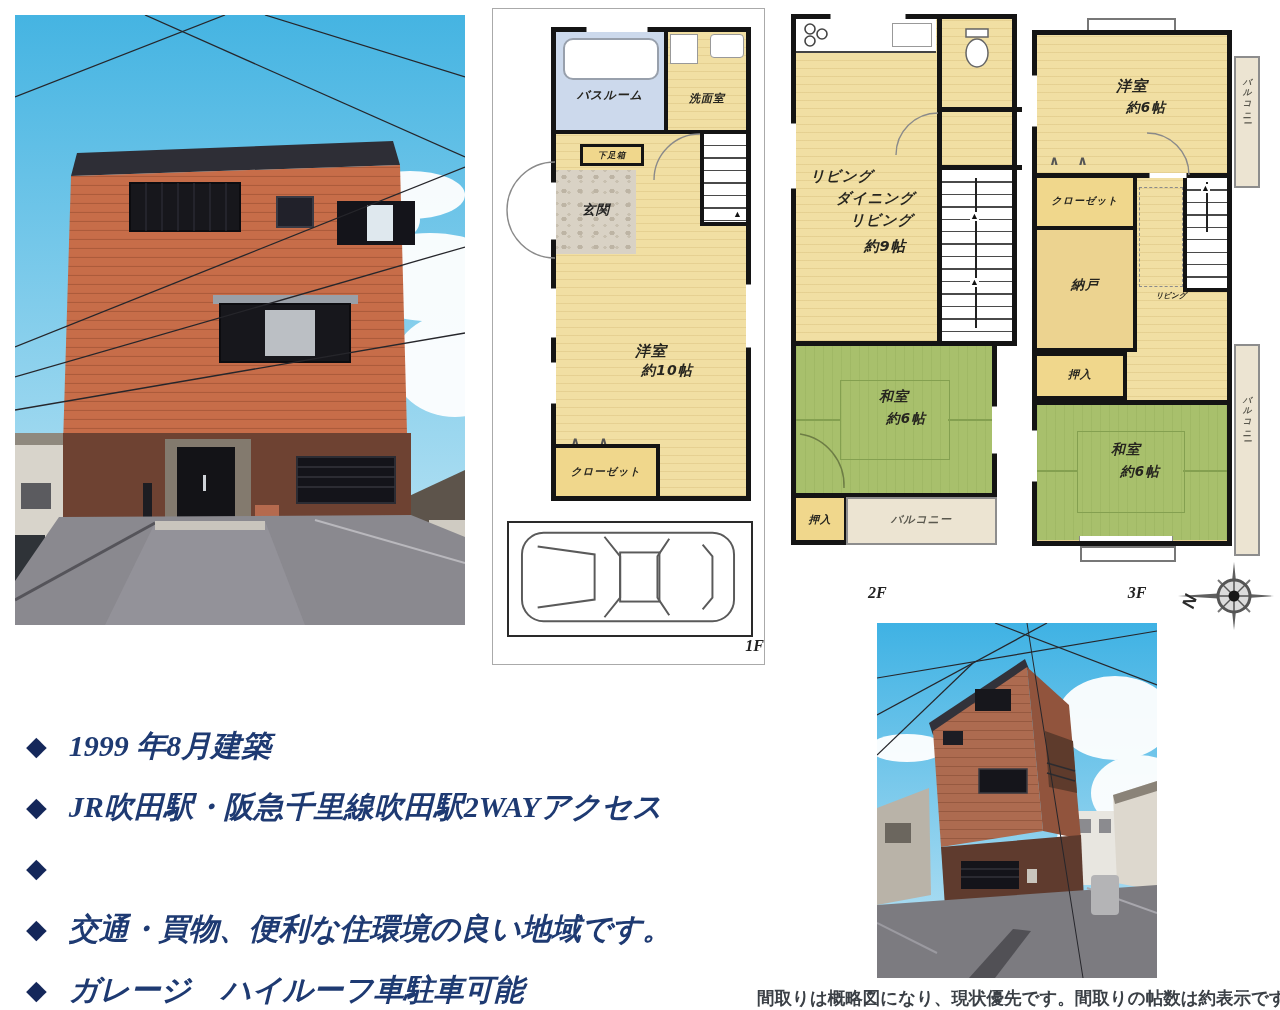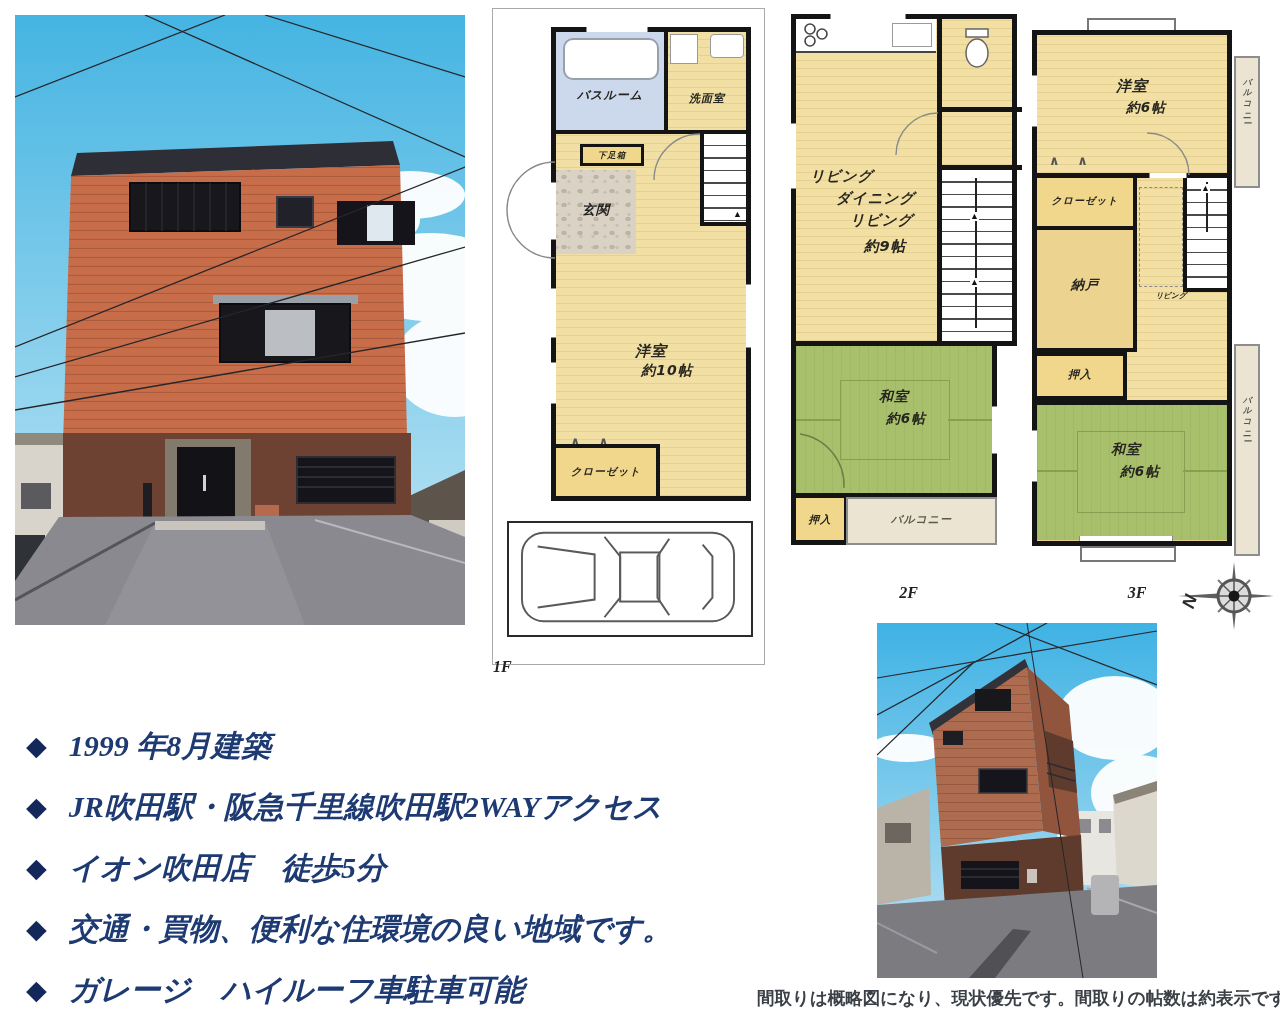--- a/index.html
+++ b/index.html
@@ -180,21 +180,21 @@
         <g stroke="#5a5a5a" stroke-width="2" fill="none">
           <rect x="12" y="10" width="216" height="90" rx="22"></rect>
           <path d="M28,24 L86,32 L86,78 L28,86"></path>
           <path d="M96,14 L112,34 L112,76 L96,96"></path>
           <rect x="112" y="30" width="40" height="50"></rect>
           <path d="M162,16 L150,34 L150,76 L162,94"></path>
           <path d="M196,22 L206,34 L206,76 L196,88"></path>
         </g>
       </svg>
     </div>
-    <div class="floorlbl" style="left:0;right:0;top:649px;text-align:left;">1F</div>
+    <div class="floorlbl" style="left:0;right:0;top:628px;text-align:right;">1F</div>
   </div>
 
   <div class="fpbox" style="left:791px;top:14px;width:230px;height:565px;">
 
     <div class="room wood wallb" style="left:0;top:0;width:226px;height:332px;">
 
       <div class="abs" style="left:0;top:0;width:140px;height:32px;background:#fff;border-bottom:2px solid #444;">
         <svg width="34" height="28" viewBox="0 0 34 28" style="position:absolute;left:4px;top:2px;">
           <g stroke="#444" stroke-width="1.6" fill="#fff">
             <circle cx="10" cy="8" r="5"></circle>
@@ -250,21 +250,21 @@
     </div>
 
     <div class="room closetfill" style="left:0;top:479px;width:58px;height:52px;border:5px solid #141414;">
       <div class="rlabel" style="font-size:10.5px;line-height:42px;">押入</div>
     </div>
 
     <div class="room balconyfill" style="left:55px;top:483px;width:151px;height:48px;">
       <div class="rlabel" style="font-size:11px;line-height:42px;color:#5a584e;">バルコニー</div>
     </div>
   </div>
-  <div class="floorlbl" style="left:868px;top:584px;width:50px;text-align:right;">2F</div>
+  <div class="floorlbl" style="left:868px;top:584px;width:50px;text-align:left;">2F</div>
 
   <div class="fpbox" style="left:1032px;top:14px;width:240px;height:548px;">
     <div class="abs" style="left:55px;top:4px;width:85px;height:16px;background:#fff;border:2px solid #777;"></div>
     <div class="room wood wallb" style="left:0;top:16px;width:200px;height:516px;">
 
       <div class="abs rlabel" style="left:0;top:42px;width:100%;font-size:15px;">洋室</div>
       <div class="abs rlabel" style="left:14px;top:64px;width:100%;font-size:13.5px;">約6帖</div>
       <div class="abs rlabel" style="left:12px;top:118px;font-size:13px;color:#555;">∧&nbsp;&nbsp;&nbsp;∧</div>
       <div class="abs" style="left:0;top:138px;width:190px;height:5px;background:#141414;"></div>
       <div class="wgap h" style="left:112px;top:138px;width:36px;"></div>
@@ -343,21 +343,20 @@
     <li>
       <span class="dia">◆</span>
       <span class="ftxt">1999 年8月建築</span>
     </li>
     <li>
       <span class="dia">◆</span>
       <span class="ftxt">JR吹田駅・阪急千里線吹田駅2WAYアクセス</span>
     </li>
     <li>
       <span class="dia">◆</span>
-      <span class="ftxt">イオン吹田店　徒歩5分</span>
     </li>
     <li>
       <span class="dia">◆</span>
       <span class="ftxt">交通・買物、便利な住環境の良い地域です。</span>
     </li>
     <li>
       <span class="dia">◆</span>
       <span class="ftxt">ガレージ　ハイルーフ車駐車可能</span>
     </li>
   </ul>

